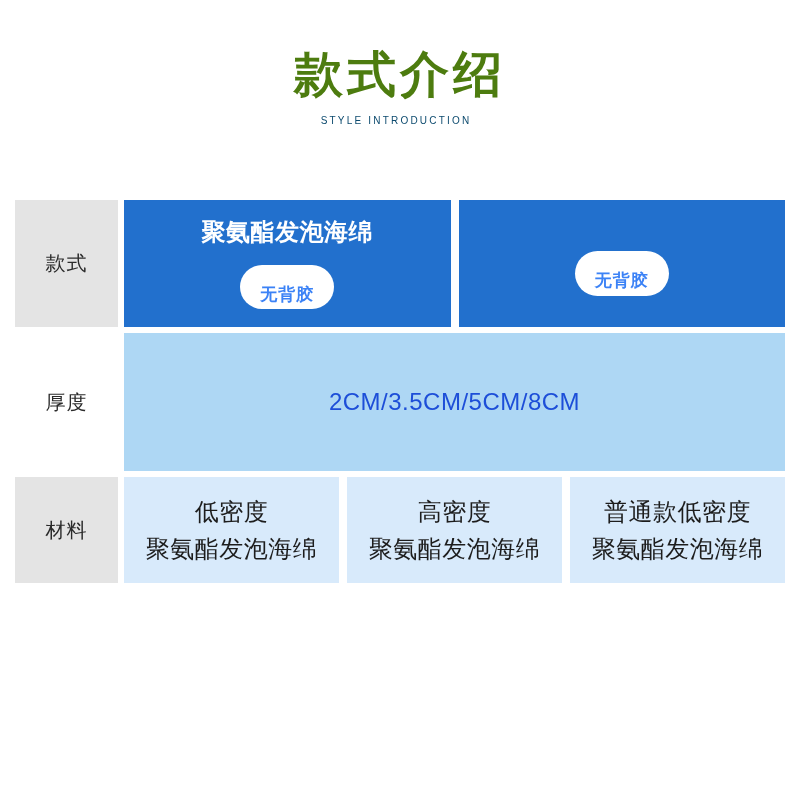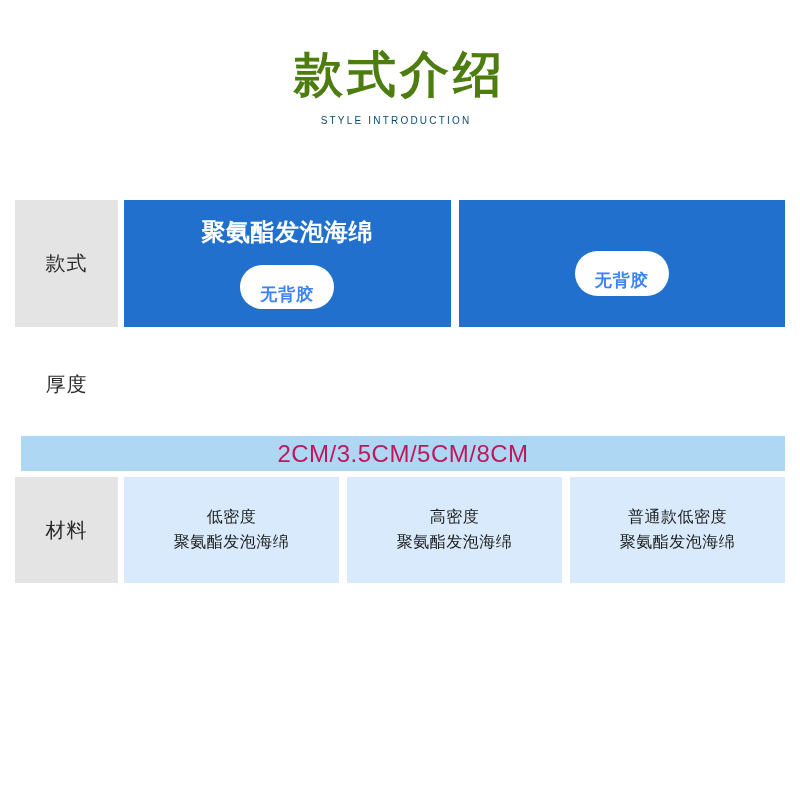--- a/index.html
+++ b/index.html
@@ -118,34 +118,34 @@
     border-radius: 999px;
     font-size: 17px;
     font-weight: 700;
     padding: 19px 20px 4px 20px;
     line-height: 1.25;
     letter-spacing: 1px;
     display: inline-block;
   }
 
   
-  .row-thickness { height: 138px; flex-direction: column; }
+  .row-thickness { height: 138px; }
   .row-thickness .cell {
     background: #aed7f4;
-    color: #be185d;
+    color: #1d4ed8;
     font-size: 24px;
     letter-spacing: 0.5px;
   }
 
   
   .row-material { height: 106px; }
   .row-material .cell {
     background: #d8eafb;
     color: #1d1d1d;
-    font-size: 16px;
+    font-size: 24px;
     line-height: 1.55;
     letter-spacing: 0.5px;
   }
   .cell-line { display: block; white-space: nowrap; }
 
   
   .row-color { height: 138px; margin-bottom: 0; }
   .row-color .cell {
     background: #aed7f4;
     color: #1d1d1d;

